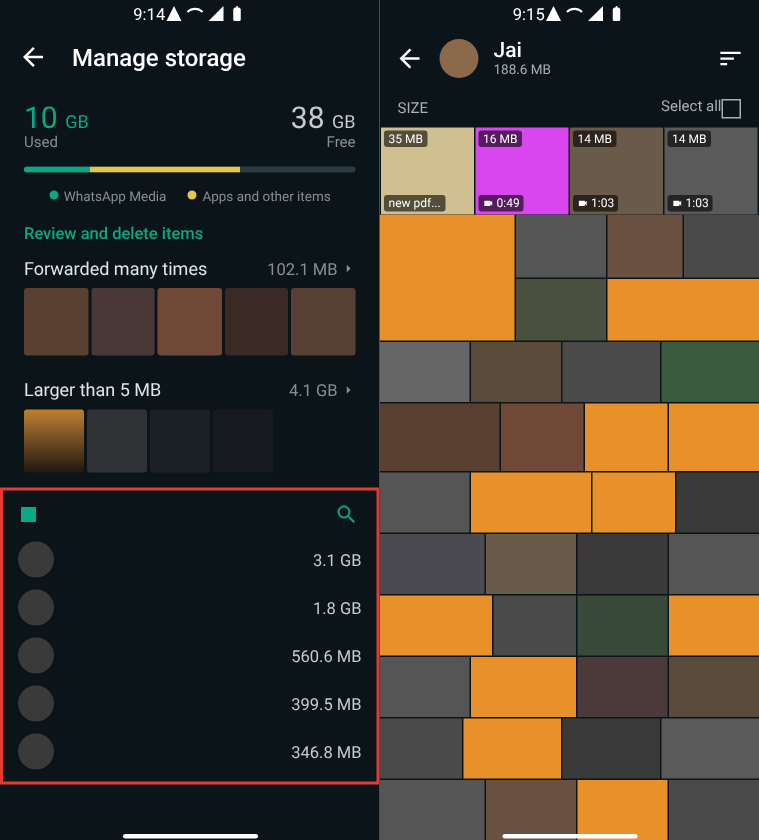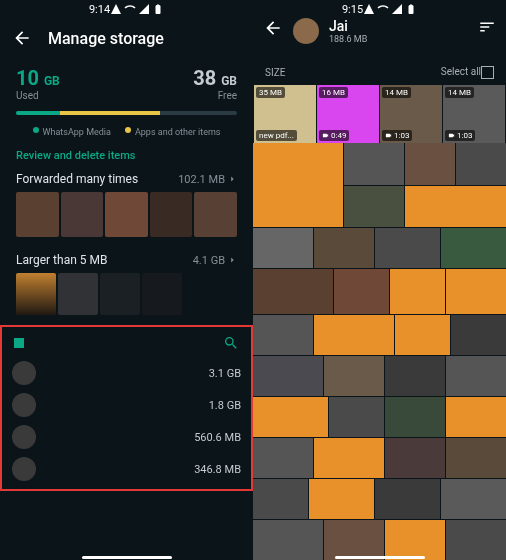--- a/index.html
+++ b/index.html
@@ -6,21 +6,21 @@
 body{background:#fff;display:flex;width:506px;height:560px;overflow:hidden}
 .phone{width:253px;height:560px;background:#0b1419;position:relative;overflow:hidden}
 .statusbar{height:18px;display:flex;justify-content:center;align-items:center;padding:0 8px;font-size:11px;color:#fff}
 .status-icons{display:flex;gap:2px;align-items:center}
 .status-icons svg{width:12px;height:12px;fill:#fff}
 .appbar{height:40px;display:flex;align-items:center;padding:0 12px;gap:16px;color:#fff}
 .appbar-title{font-size:16px;font-weight:500}
 .storage-row{display:flex;justify-content:space-between;padding:8px 16px 4px}
 .storage-block{display:flex;flex-direction:column}
 .storage-block.right{align-items:flex-end}
-.storage-val{font-size:20px;font-weight:700}
+.storage-val{font-size:20px;font-weight:400}
 .storage-lbl{font-size:10px;color:#858f94}
 .used-val{color:#0aa884}
 .free-val{color:#c5ccd0}
 .bar{height:4px;margin:6px 16px;background:#2a3b44;border-radius:2px;overflow:hidden;display:flex}
 .bar-wa{background:#0aa884;width:20%}
 .bar-apps{background:#e8c547;width:45%}
 .legend{display:flex;justify-content:center;gap:14px;font-size:9px;color:#858f94;padding:6px 0 8px}
 .legend span{display:flex;align-items:flex-start;gap:4px}
 .dot{width:6px;height:6px;border-radius:50%}
 .dot.wa{background:#0aa884}
@@ -33,21 +33,21 @@
 .thumb{width:45px;height:45px;background:#2a2a2a;border-radius:2px}
 .thumbs.sm .thumb{width:40px;height:42px}
 .redbox{margin:0 0;border:2px solid #e53935;padding:6px 10px 4px;position:relative}
 .search-row{display:flex;justify-content:space-between;align-items:center;padding:2px 2px 6px}
 .sq{width:10px;height:10px;background:#0aa884}
 .srch{width:16px;height:16px;fill:#0aa884}
 .chat-row{display:flex;align-items:center;justify-content:space-between;padding:4px 0}
 .avatar{width:24px;height:24px;border-radius:50%;background:#3a3a3a;margin-right:6px}
 .chat-size{font-size:11px;color:#c5ccd0}
 
-.appbar2{height:42px;display:flex;padding:0 10px;gap:10px;color:#fff}
+.appbar2{height:42px;display:flex;align-items:center;padding:0 10px;gap:10px;color:#fff}
 .jai-av{width:26px;height:26px;border-radius:50%;background:#8a6a4a}
 .jai-name{font-size:14px;font-weight:500}
 .jai-sub{font-size:9px;color:#a8b0b5}
 .spacer{flex:1}
 .sort{width:18px;height:18px;fill:#fff}
 .size-row{display:flex;justify-content:space-between;align-items:center;padding:6px 12px;font-size:10px;color:#a8b0b5}
 .selbox{width:13px;height:13px;border:1.5px solid #a8b0b5}
 .selrow{display:flex;gap:0}
 .grid4{display:flex;gap:1px;padding:0 1px}
 .g4item{flex:1;height:58px;background:#333;position:relative;color:#fff;font-size:8px}
@@ -154,20 +154,24 @@
         <div class="avatar"></div>
         <span class="chat-size">3.1 GB</span>
       </div>
     <div class="chat-row">
         <div class="avatar"></div>
         <span class="chat-size">1.8 GB</span>
       </div>
     <div class="chat-row">
         <div class="avatar"></div>
         <span class="chat-size">560.6 MB</span>
+      </div>
+    <div class="chat-row">
+        <div class="avatar"></div>
+        <span class="chat-size">399.5 MB</span>
       </div>
     <div class="chat-row">
         <div class="avatar"></div>
         <span class="chat-size">346.8 MB</span>
       </div>
   </div>
   <div class="navbar"></div>
 </div>
 
 <div class="phone">

